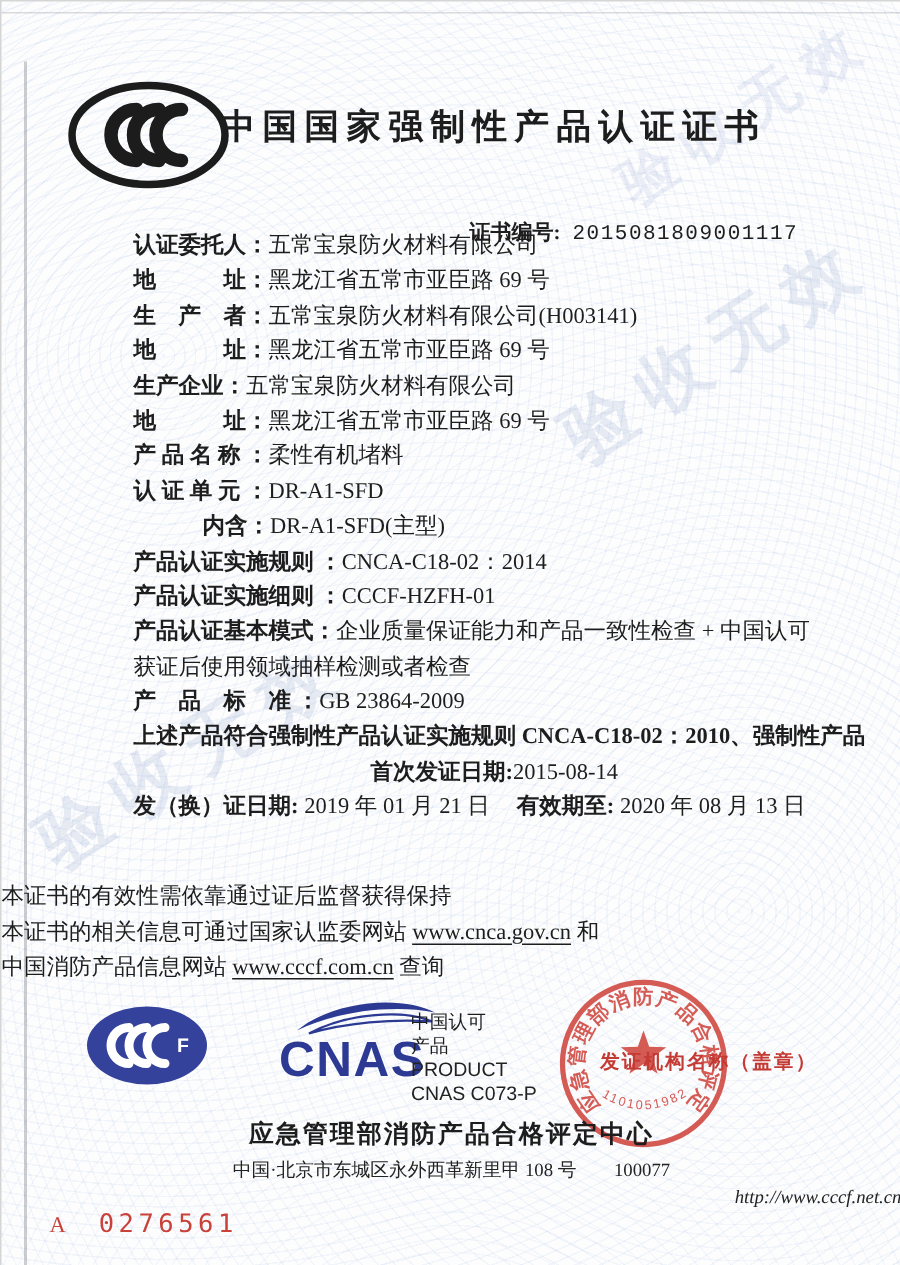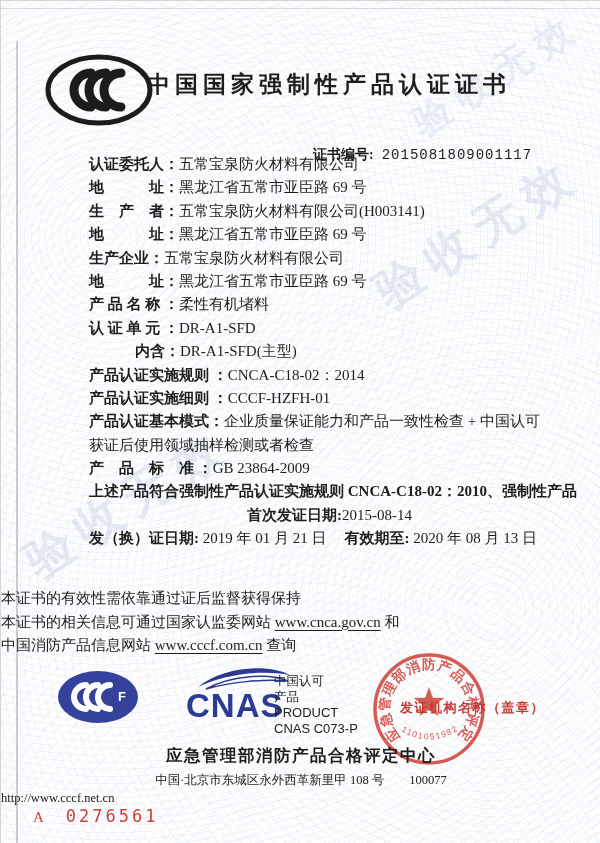--- a/index.html
+++ b/index.html
@@ -48,21 +48,21 @@
   .accredit{position:absolute;left:273px;top:672px;font-size:12.5px;line-height:16px;color:#1d1d1d;}
   .accredit .en{font-family:"Liberation Sans","DejaVu Sans",sans-serif;font-size:13px;color:#222;}
 
   .stamp{position:absolute;left:366px;top:646px;opacity:.88;}
   .stamp-caption{position:absolute;left:399px;top:698px;font-size:13px;letter-spacing:1.5px;
                  color:#c43a34;white-space:nowrap;font-weight:600;}
 
   .footer-org{position:absolute;left:0;right:0;top:744px;text-align:center;
               font-size:16.5px;font-weight:700;letter-spacing:1.5px;}
   .footer-addr{position:absolute;left:0;right:0;top:771px;text-align:center;font-size:12.5px;color:#222;white-space:pre;}
-  .footer-url{position:absolute;left:0;right:0;top:790px;text-align:left;font-size:12.5px;color:#222;}
+  .footer-url{position:absolute;left:0;right:0;top:790px;text-align:right;font-size:12.5px;color:#222;font-style:italic;}
 
   .serial{position:absolute;left:32px;top:805px;color:#c8423a;}
   .serial .pfx{font-size:15px;margin-right:22px;}
   .serial .num{font-family:"DejaVu Sans Mono","Liberation Mono",monospace;font-size:17px;letter-spacing:3px;}
 </style>
 </head>
 <body>
 
 <div class="page">
   <div class="edge-top"></div>

